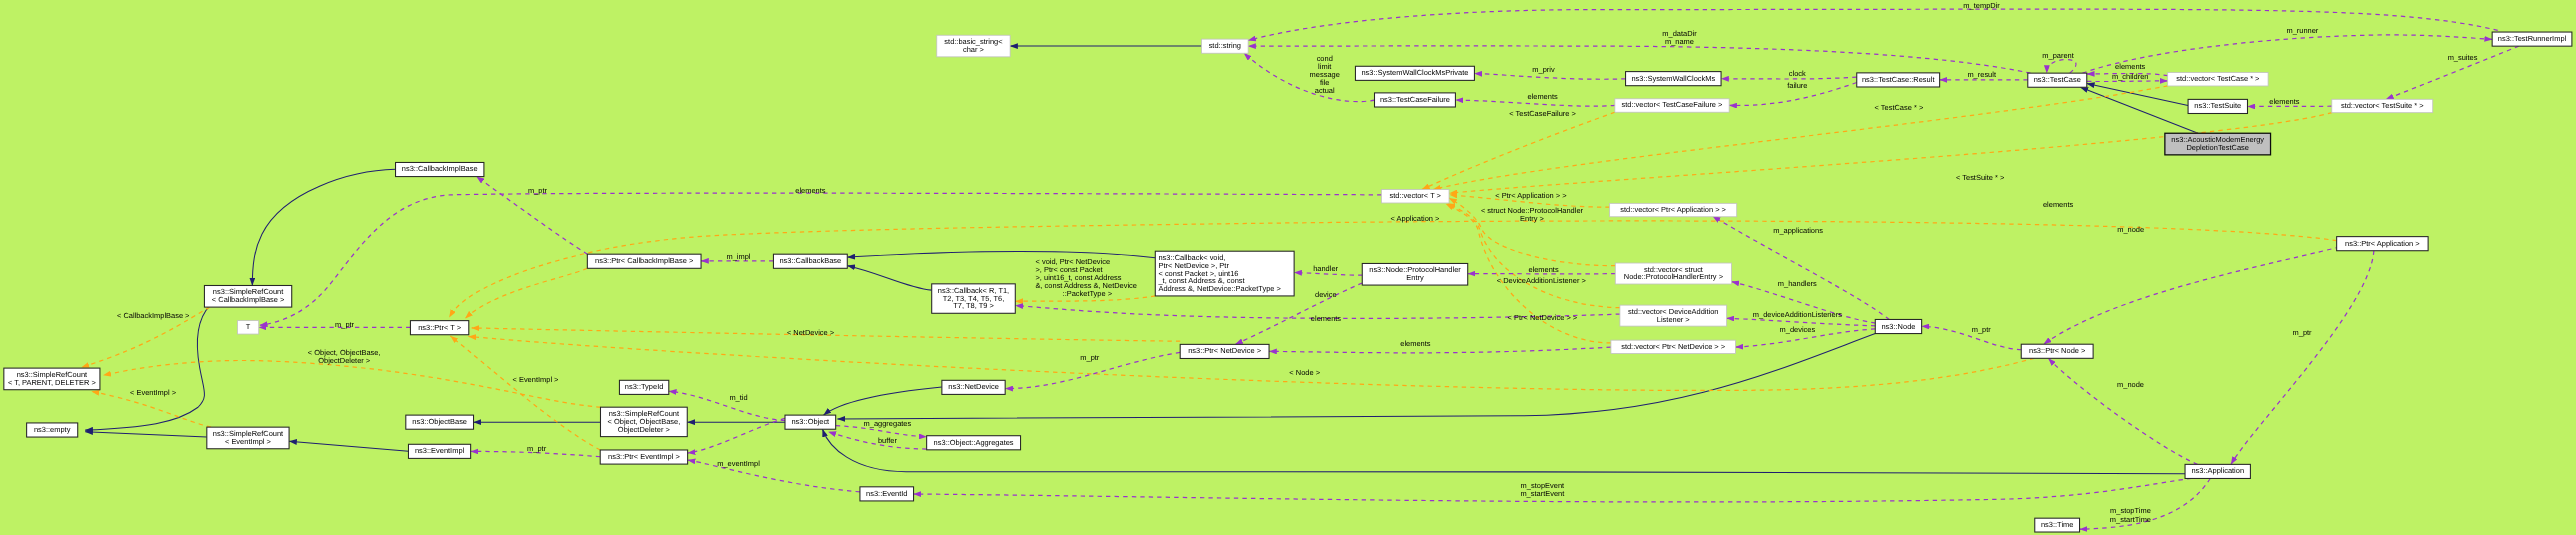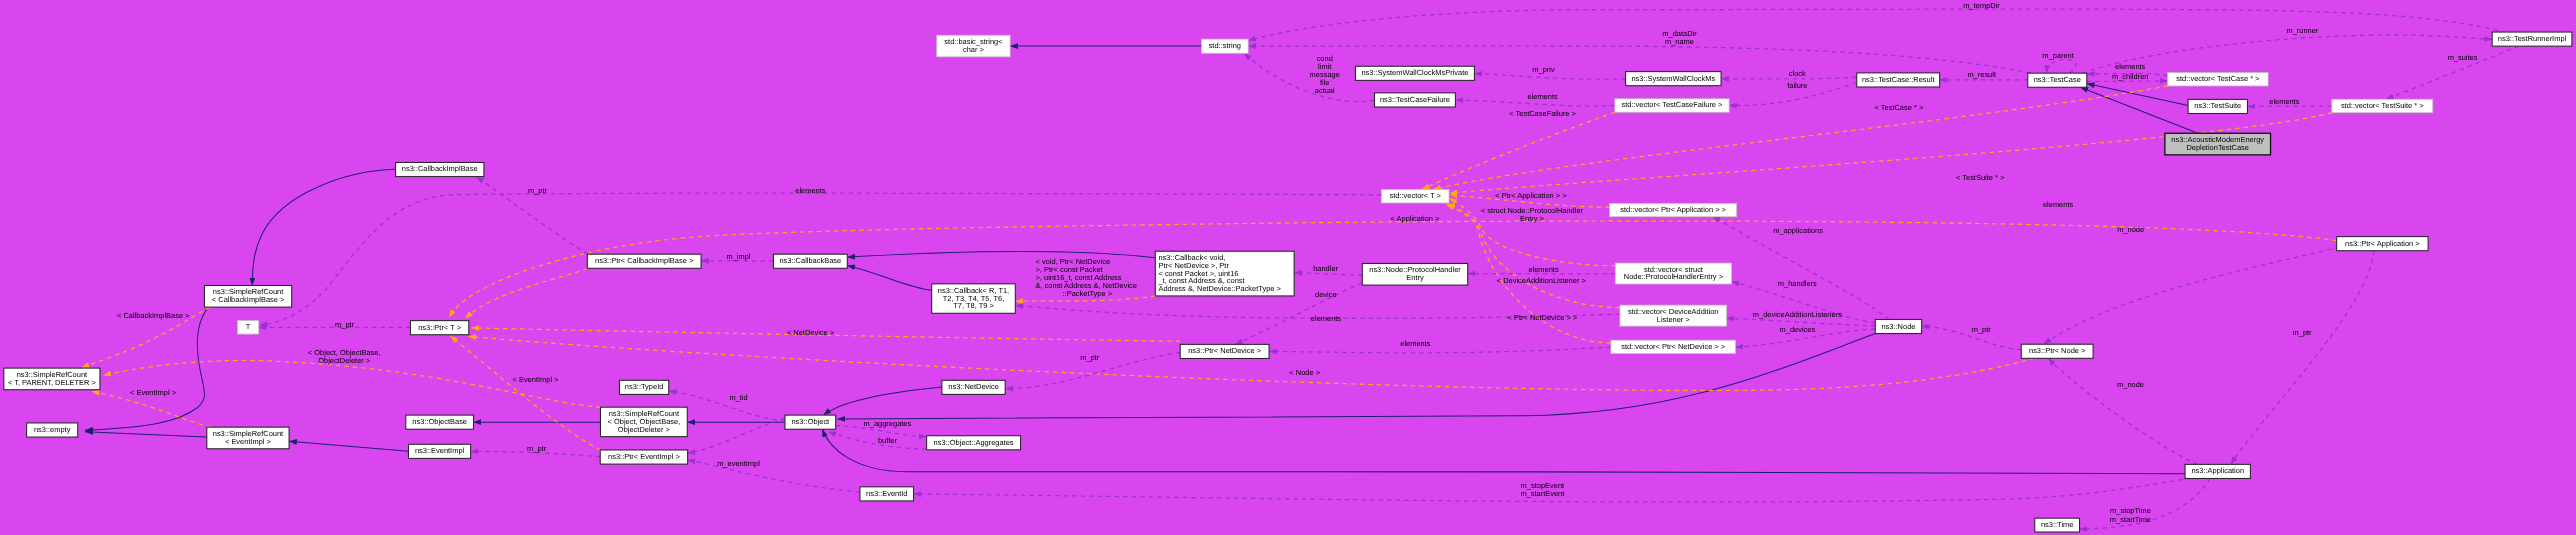--- a/index.html
+++ b/index.html
@@ -1,18 +1,18 @@
 <!DOCTYPE html>
 <html style="font-size:8.5px"><head>
 <meta charset="utf-8">
 <style>
 
 html,body{margin:0;padding:0;background:#ffffff;-webkit-font-smoothing:antialiased;}
 svg text{ -webkit-font-smoothing:antialiased; text-rendering:geometricPrecision; }
-#diagram{position:relative;width:2576px;height:535px;background:#d946ef;overflow:hidden;}
+#diagram{position:relative;width:2576px;height:535px;background:#bef264;overflow:hidden;}
 svg#graph{display:block;}
 .node-label{font-family:"Liberation Sans",sans-serif;font-size:14px;fill:#000000;}
 .edge-label{font-family:"Liberation Sans",sans-serif;font-size:14px;fill:#000000;}
 .nbox-grey{fill:#ffffff;stroke:#c0c0c0;stroke-width:1.5;}
 .nbox-black{fill:#ffffff;stroke:#272727;stroke-width:2;}
 .nbox-fill{fill:#bfbfbf;stroke:#0d0d0d;stroke-width:2.4;}
 .e-navy{fill:none;stroke:#1f1f70;stroke-width:1.9;}
 .e-purple{fill:none;stroke:#9a32cd;stroke-width:2.3;stroke-dasharray:8.2 7.8;}
 .e-orange{fill:none;stroke:#ffa716;stroke-width:2.3;stroke-dasharray:8.2 7.8;}
 

